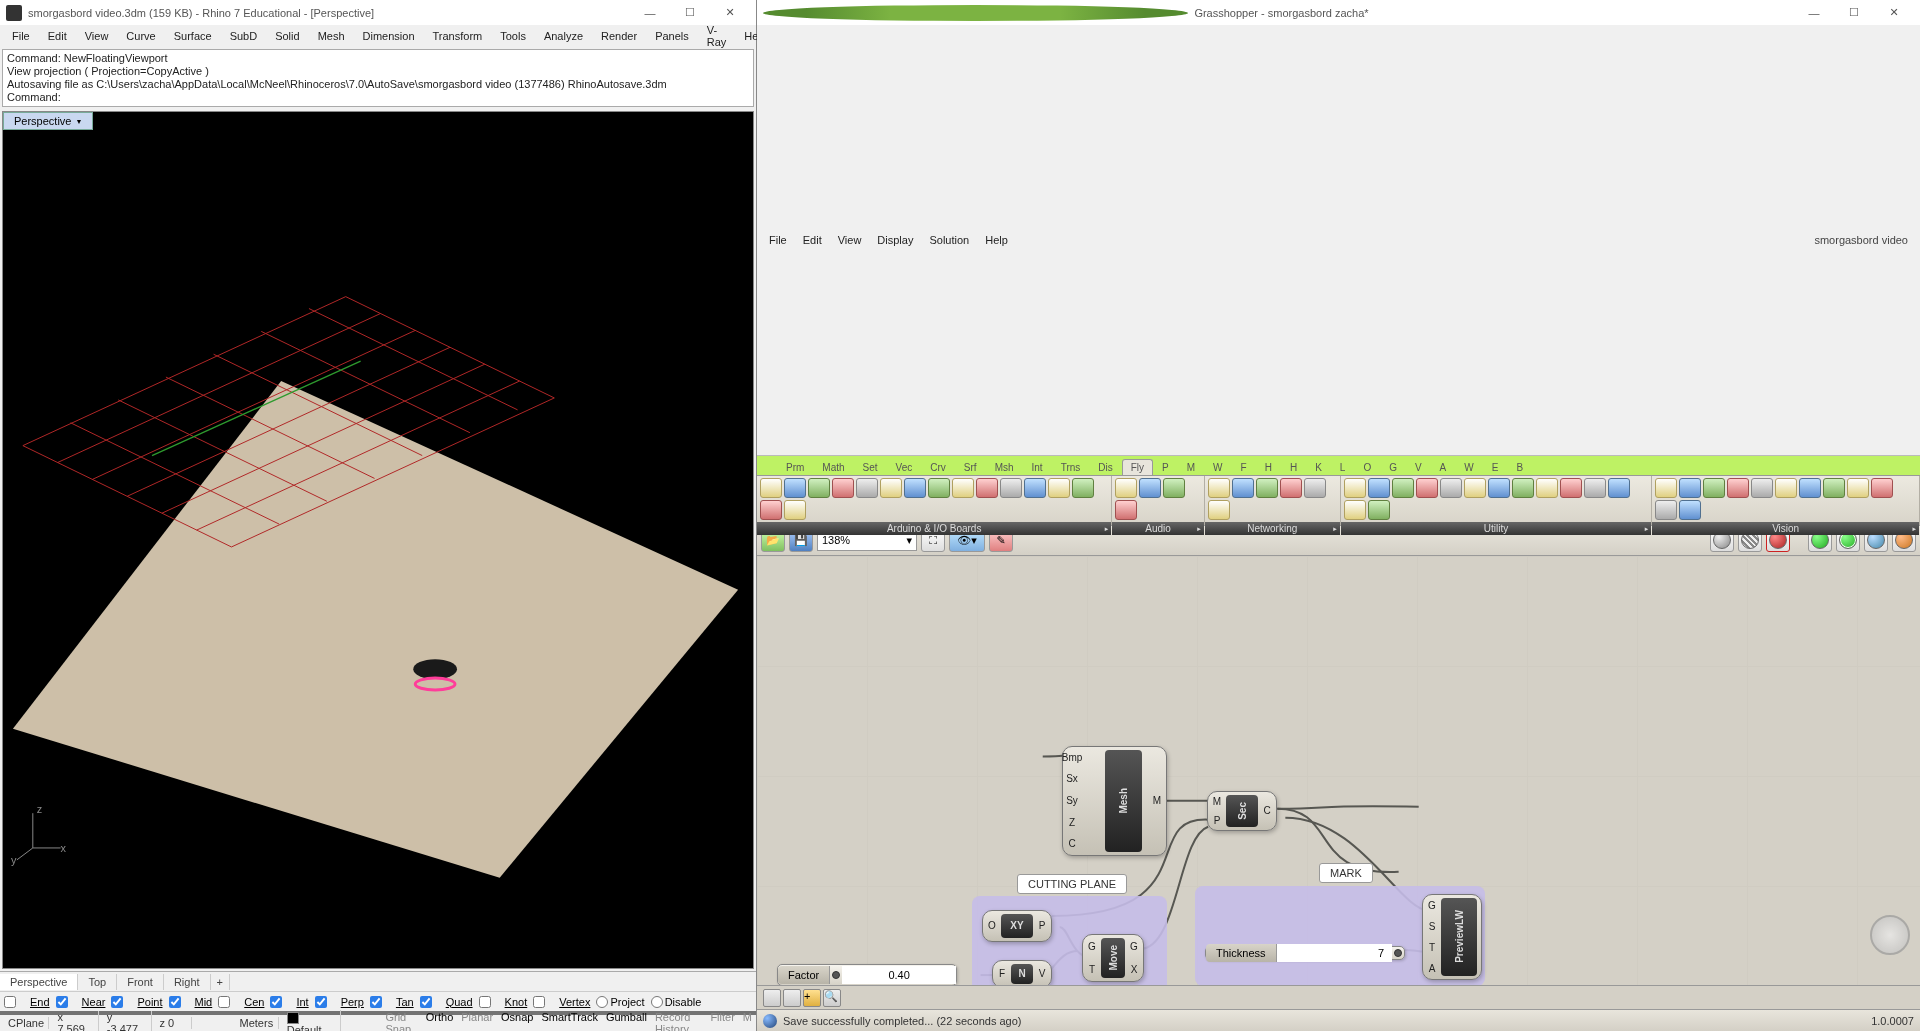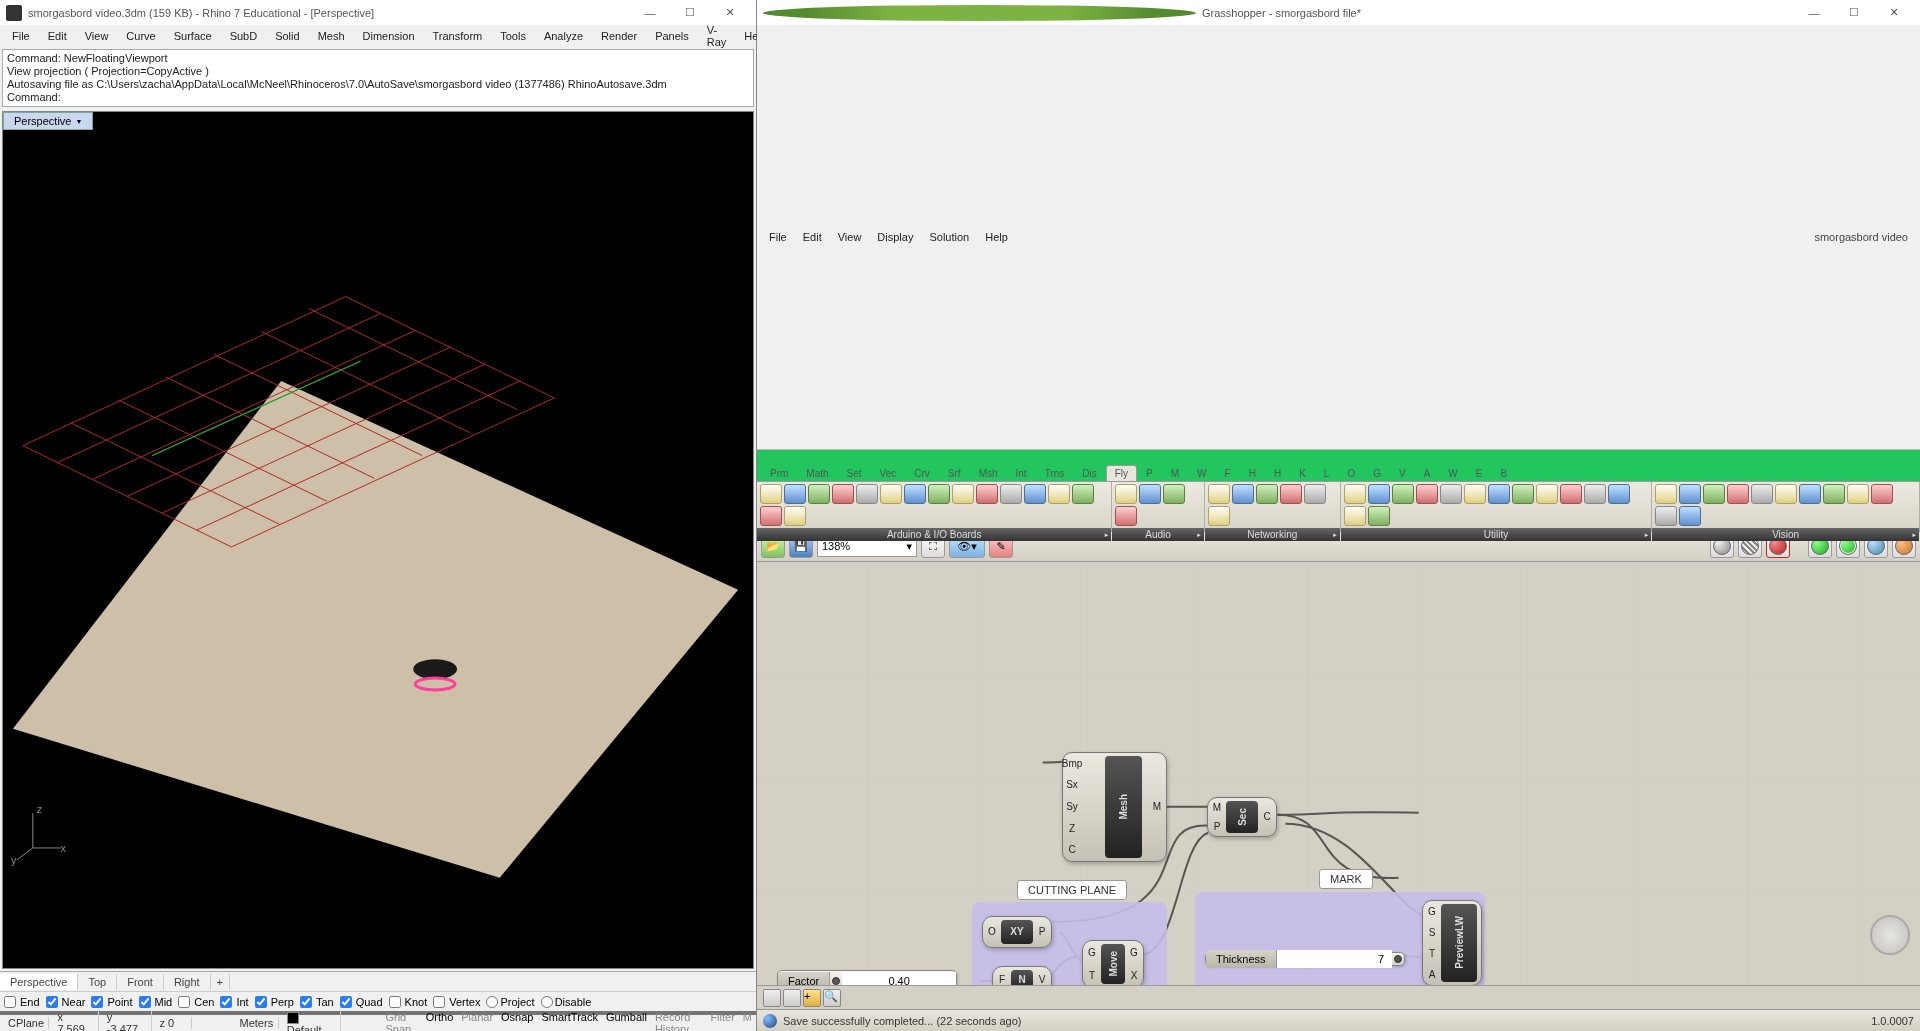--- a/index.html
+++ b/index.html
@@ -34,35 +34,35 @@
 .viewport{width:100%;height:100%;}
 
 
 .vptabs{height:20px;background:#f0f0f0;display:flex;align-items:center;border-top:1px solid #aaa;}
 .vptabs span{padding:2px 10px;border-right:1px solid #ccc;color:#444;}
 .vptabs span.active{background:#fff;}
 .vptabs .plus{padding:2px 6px;}
 
 
 .osnapbar{height:20px;background:#f0f0f0;display:flex;align-items:center;gap:6px;padding:0 4px;border-top:1px solid #ccc;}
-.chk{display:flex;align-items:center;gap:4px;}
+.chk{display:flex;align-items:center;gap:14px;text-decoration:underline;}
 .chk input{width:12px;height:12px;accent-color:#2b7de9;}
 .radio{display:flex;align-items:center;gap:2px;}
 .radio input{width:12px;height:12px;}
 
 
 .statusbar{height:20px;background:#f0f0f0;display:flex;align-items:center;border-top:4px solid #737373;font-size:11px;color:#333;}
 .statusbar .cell{padding:0 8px;border-right:1px solid #ccc;min-width:40px;}
 .statusbar .wide{flex:1;}
 .statusbar .toggle{padding:0 4px;color:#888;}
 .statusbar .toggle.on{color:#000;font-weight:500;}
 .swatch{width:12px;height:12px;background:#000;display:inline-block;vertical-align:middle;margin-right:4px;border:1px solid #888;}
 
 
-.ghtabs{height:32px;background:#22c55e;display:flex;align-items:flex-end;padding:0 4px;border-bottom:1px solid #999;}
+.ghtabs{height:20px;background:#bef264;display:flex;align-items:flex-end;padding:0 20px;border-bottom:1px solid #999;}
 .ghtabs span{padding:2px 8px;color:#555;font-size:10px;border:1px solid transparent;border-bottom:none;}
 .ghtabs span.active{background:#e8e5dc;border-color:#999;border-radius:3px 3px 0 0;}
 
 
 .ribbon{height:50px;background:linear-gradient(#ece9e0,#d8d4c9);display:flex;border-bottom:1px solid #999;}
 .ribgrp{border-right:1px solid #b3afa5;display:flex;flex-direction:column;}
 .ribicons{flex:1;display:flex;flex-wrap:wrap;align-content:flex-start;padding:2px 3px;gap:2px;}
 .ribicon{width:22px;height:20px;background:linear-gradient(#fff,#e0d080);border:1px solid #b0a060;border-radius:3px;}
 .ribicon.alt{background:linear-gradient(#c0e0ff,#6090d0);border-color:#507090;}
 .ribicon.g{background:linear-gradient(#d0f0c0,#80b060);border-color:#608040;}
@@ -270,21 +270,21 @@
         <div class="toggle">Record History</div>
         <div class="toggle">Filter</div>
         <div class="toggle">M</div>
       </div>
   </div>
 </div>
 
 <div class="pane gh">
   <div class="titlebar">
     <div class="icon gh"></div>
-    <span>Grasshopper - smorgasbord file*</span>
+    <span>Grasshopper - smorgasbord zacha*</span>
     <div class="spacer"></div>
     <div class="winbtn">—</div>
     <div class="winbtn">☐</div>
     <div class="winbtn">✕</div>
   </div>
   <div class="menubar gh">
     <div id="gh-menu" style="display:flex">
         <span>File</span>
         <span>Edit</span>
         <span>View</span>

